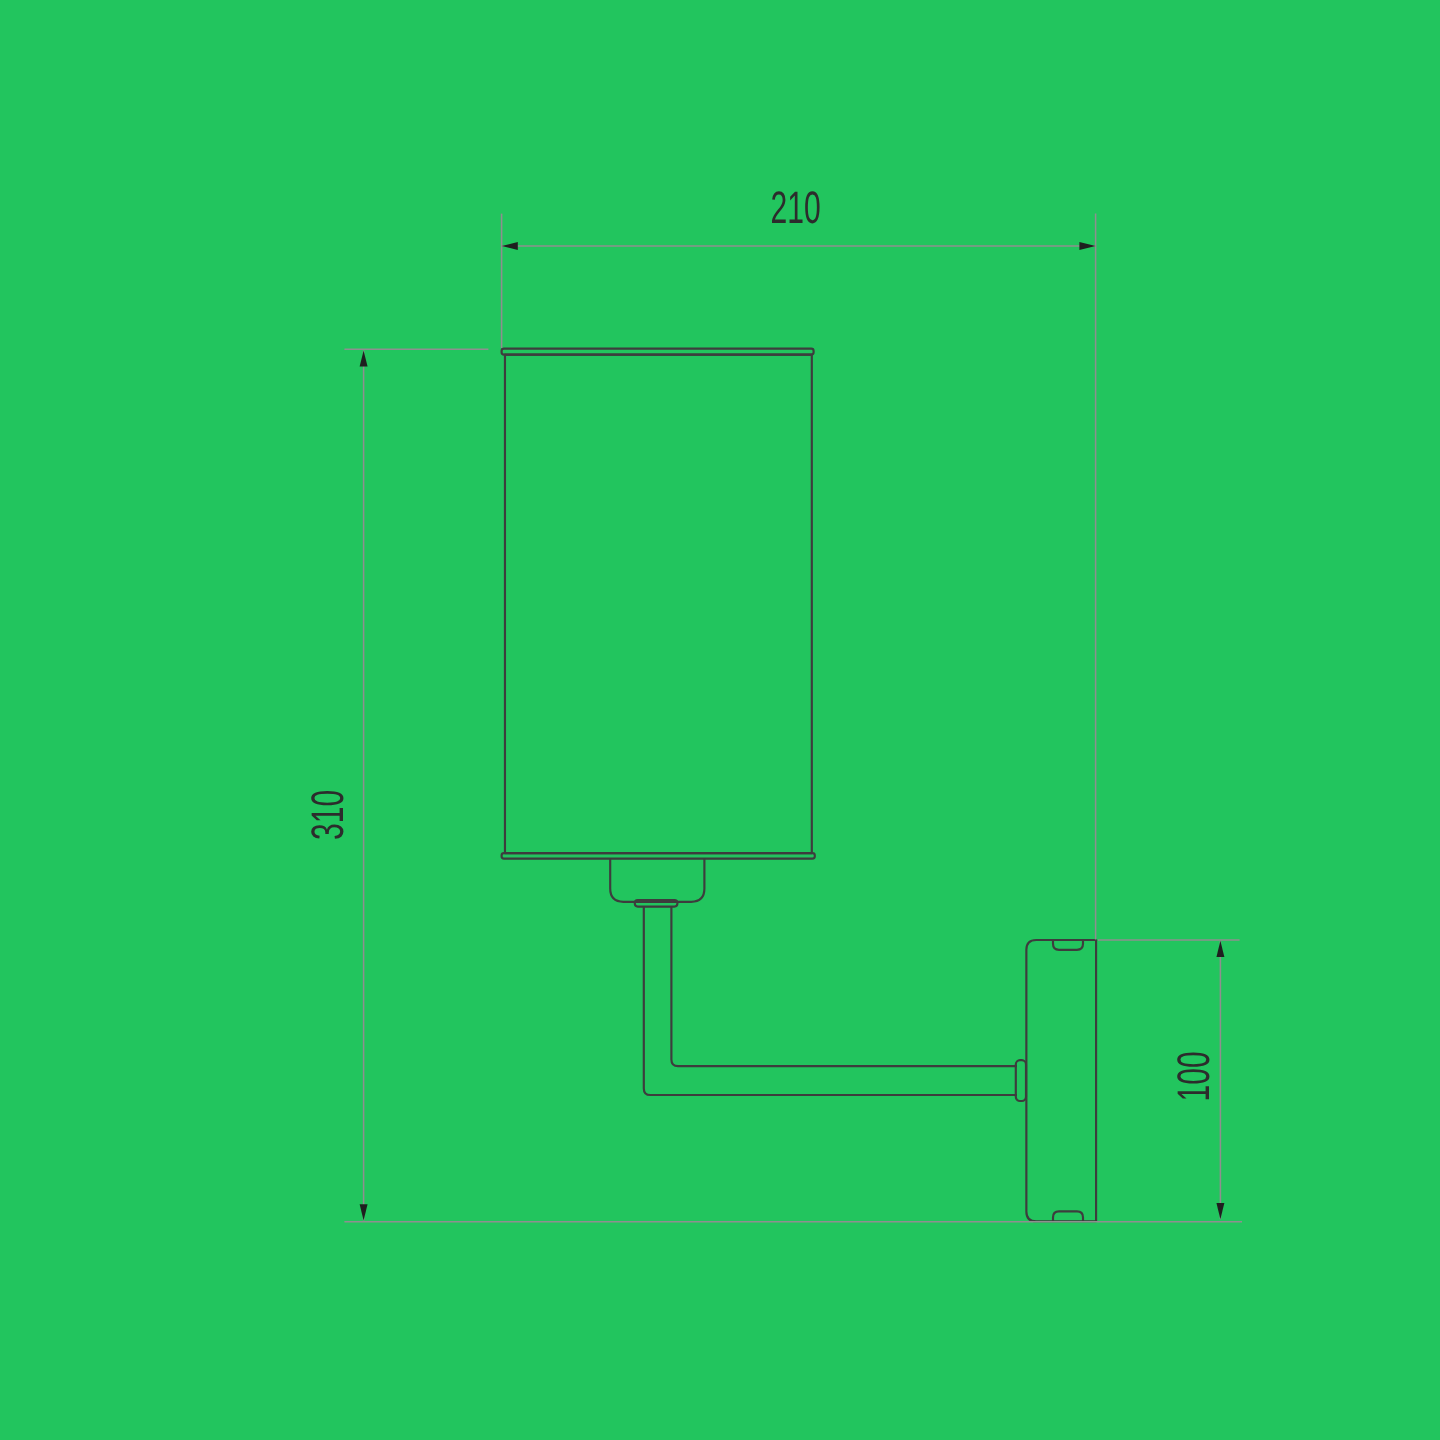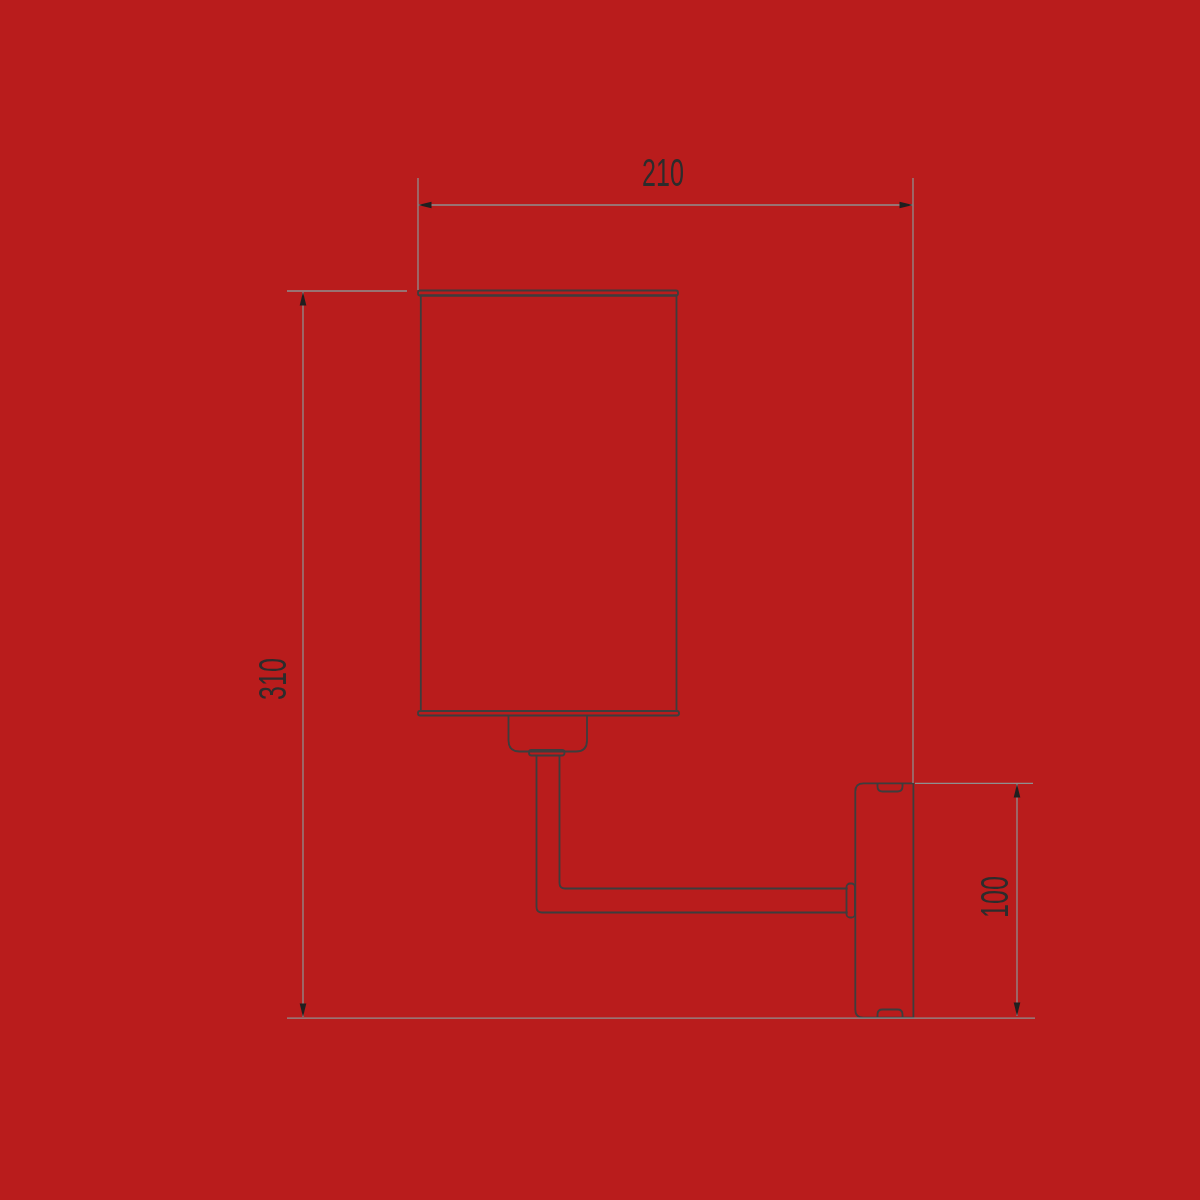--- a/index.html
+++ b/index.html
@@ -3,21 +3,21 @@
 <meta charset="utf-8">
 <style>
   html, body {
     margin: 0;
     padding: 0;
     background: #ffffff;
   }
   .stage {
     width: 1200px;
     height: 1200px;
-    background: #b91c1c;
+    background: #22c55e;
     position: relative;
   }
   svg { display: block; }
   .obj {
     fill: none;
     stroke-width: 1.8px;
     stroke-linejoin: round;
     stroke-linecap: butt;
   }
   .dim {

